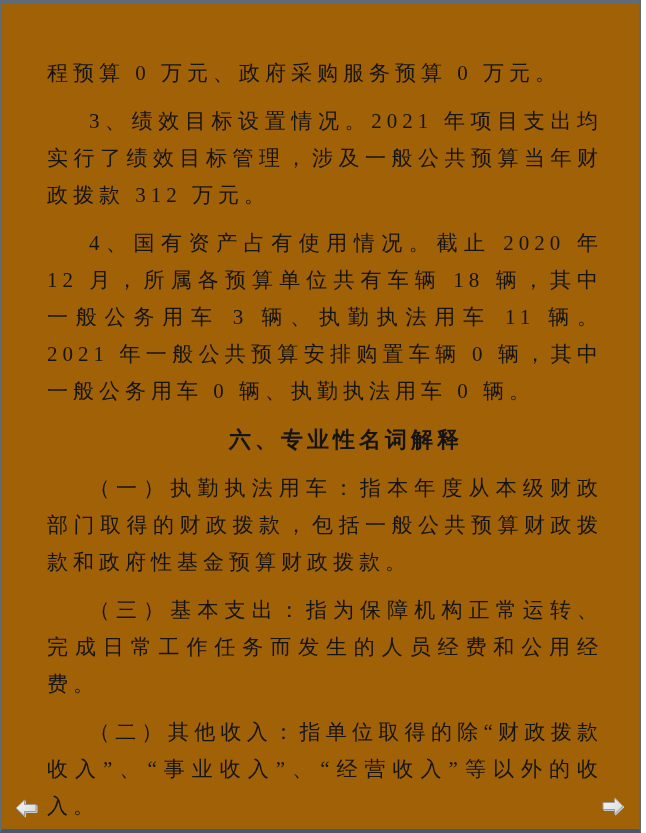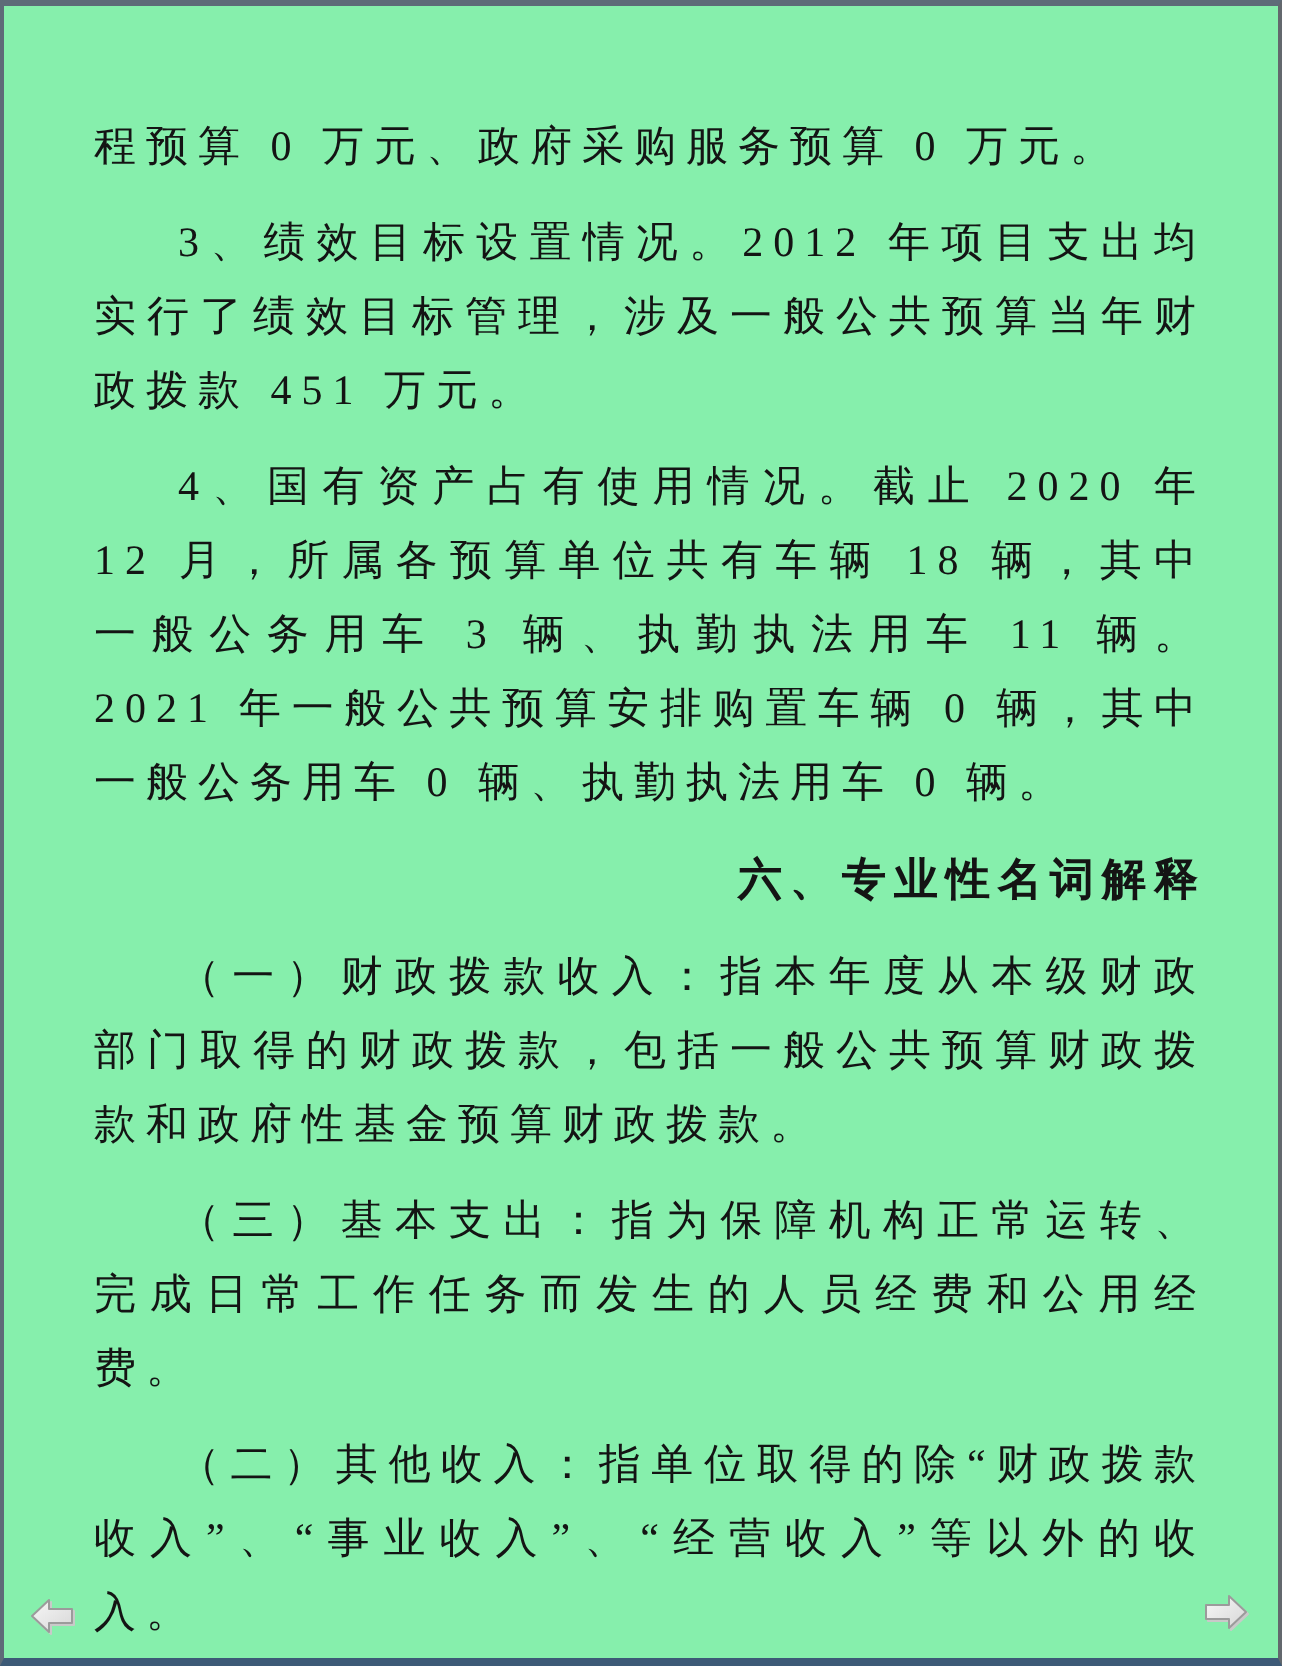--- a/index.html
+++ b/index.html
@@ -15,21 +15,21 @@
     font-family: "Liberation Serif", "DejaVu Serif", serif;
   }
   
   .viewer-frame {
     position: absolute;
     top: 0;
     left: 0;
     width: 641px;
     height: 833px;
     box-sizing: border-box;
-    background: #86efac;
+    background: #a16207;
     border-top: 3px solid #5e6b78;
     border-left: 2px solid #5e6b78;
     border-right: 2px solid #63686d;
     border-bottom: 4px solid #3d5a77;
   }
   .page-content {
     position: absolute;
     top: 52px;
     left: 45px;
     width: 556px;
@@ -46,21 +46,21 @@
   p.para.no-indent {
     text-indent: 0;
   }
   p.section-heading {
     font-family: "Liberation Sans", "DejaVu Sans", sans-serif;
     font-weight: bold;
     font-size: 22px;
     letter-spacing: 4px;
     text-indent: 42px;
     margin: 10px 0 12px 0;
-    text-align: right;
+    text-align: center;
   }
   .nav-btn {
     position: absolute;
     width: 22px;
     height: 18px;
     padding: 0;
     border: none;
     background: transparent;
     cursor: pointer;
   }
@@ -71,24 +71,24 @@
   .nav-prev { left: 13px;  bottom: 12px; }
   .nav-next { right: 15px; bottom: 14px; }
 </style>
 </head>
 <body>
 
 <div class="viewer-frame">
 
   <div class="page-content">
     <p class="para no-indent">程预算 0 万元、政府采购服务预算 0 万元。</p>
-    <p class="para">3、绩效目标设置情况。2012 年项目支出均实行了绩效目标管理，涉及一般公共预算当年财政拨款 451 万元。</p>
+    <p class="para">3、绩效目标设置情况。2021 年项目支出均实行了绩效目标管理，涉及一般公共预算当年财政拨款 312 万元。</p>
     <p class="para">4、国有资产占有使用情况。截止 2020 年 12 月，所属各预算单位共有车辆 18 辆，其中一般公务用车 3 辆、执勤执法用车 11 辆。2021 年一般公共预算安排购置车辆 0 辆，其中一般公务用车 0 辆、执勤执法用车 0 辆。</p>
     <p class="section-heading">六、专业性名词解释</p>
-    <p class="para">（一）财政拨款收入：指本年度从本级财政部门取得的财政拨款，包括一般公共预算财政拨款和政府性基金预算财政拨款。</p>
+    <p class="para">（一）执勤执法用车：指本年度从本级财政部门取得的财政拨款，包括一般公共预算财政拨款和政府性基金预算财政拨款。</p>
     <p class="para">（三）基本支出：指为保障机构正常运转、完成日常工作任务而发生的人员经费和公用经费。</p>
     <p class="para">（二）其他收入：指单位取得的除“财政拨款收入”、“事业收入”、“经营收入”等以外的收入。</p>
 
   </div>
 
   <button class="nav-btn nav-prev" type="button">
     <span>
       <svg width="22" height="18" viewBox="0 0 22 18" xmlns="http://www.w3.org/2000/svg">
         <defs>
           <linearGradient id="gradL" x1="0" y1="0" x2="1" y2="1">

